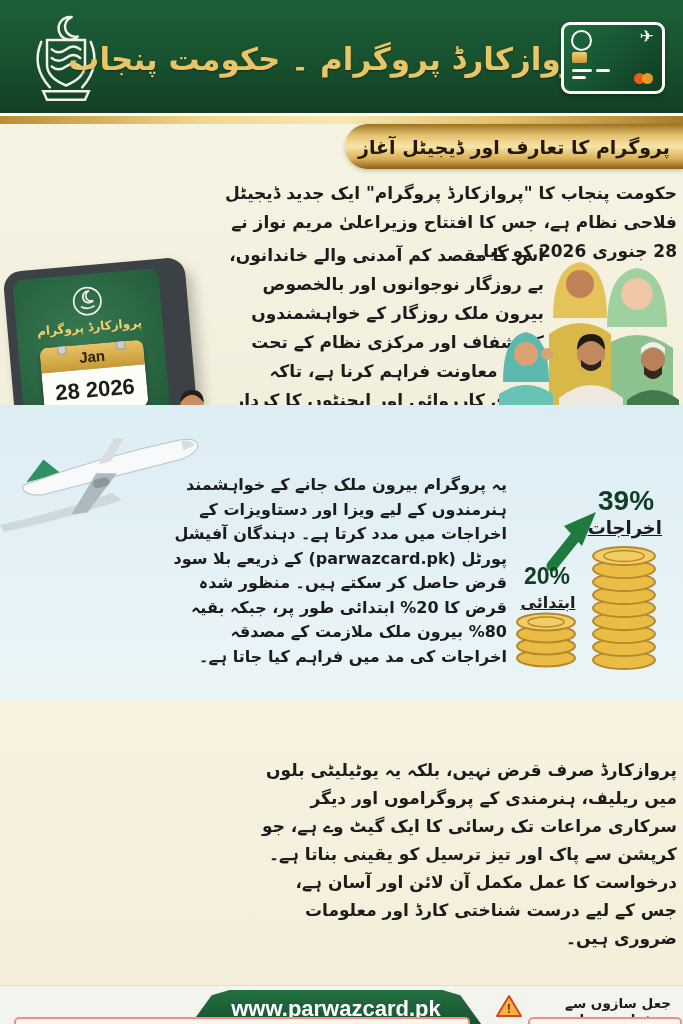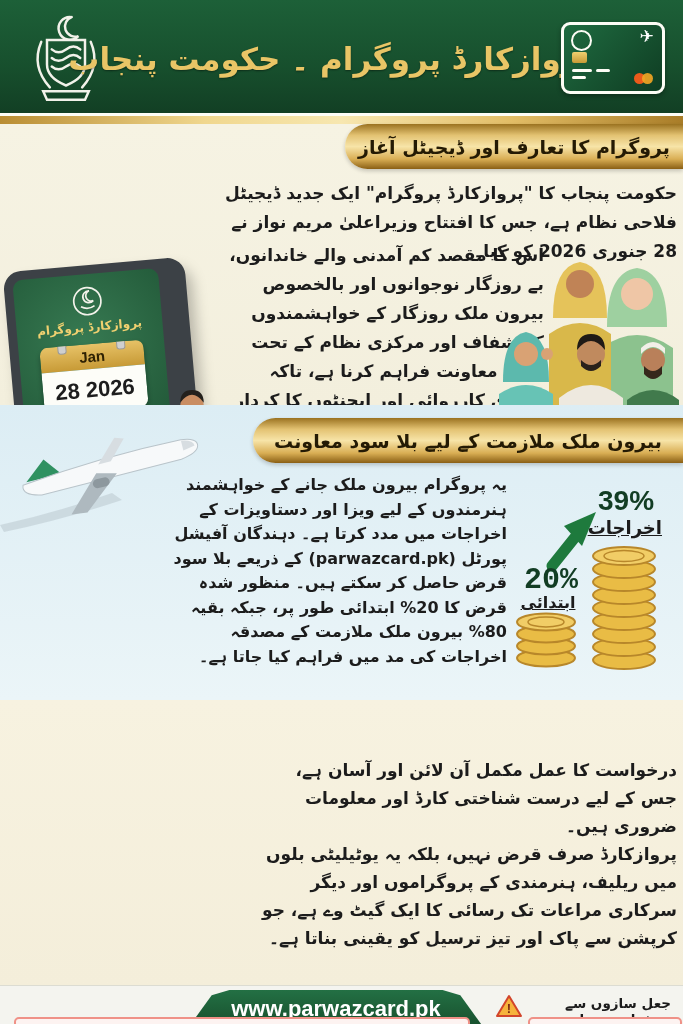--- a/index.html
+++ b/index.html
@@ -185,21 +185,20 @@
         <circle cx="166" cy="138" r="12" fill="#b9805a"></circle>
         <path d="M154 132 Q166 118 178 132 L178 126 Q166 114 154 126 Z" fill="#f2efe8"></path>
         <path d="M157 144 Q166 154 175 144 L175 152 Q166 162 157 152 Z" fill="#35281c"></path>
         <path d="M140 178 Q166 158 192 178 L192 183 L140 183 Z" fill="#417a4c"></path>
       </g>
     </svg>
   </div>
 
   <div class="abs sec2">
 
-    <div class="abs banner urdu" style="top:13px;width:430px;font-size:19px;">بیرون ملک ملازمت کے لیے بلا سود معاونت</div>
 
     <div class="abs urdu" style="right:176px;top:68px;width:334px;font-size:16px;line-height:24.5px;text-align:right;">یہ پروگرام بیرون ملک جانے کے خواہشمند ہنرمندوں کے لیے ویزا اور دستاویزات کے اخراجات میں مدد کرتا ہے۔ دہندگان آفیشل پورٹل (parwazcard.pk) کے ذریعے بلا سود قرض حاصل کر سکتے ہیں۔ منظور شدہ قرض کا 20% ابتدائی طور پر، جبکہ بقیہ 80% بیرون ملک ملازمت کے مصدقہ اخراجات کی مد میں فراہم کیا جاتا ہے۔</div>
 
     <svg class="abs" style="left:0;top:8px;" width="215" height="120" viewBox="0 0 215 120">
       <path d="M0 112 Q55 100 112 80 L122 87 Q62 107 4 119 Z" fill="#c7d5db" opacity="0.8"></path>
       <g transform="rotate(-14 105 58)">
         <path d="M26 50 L48 32 L62 50 Z" fill="#2f9161"></path>
         <path d="M22 52 Q105 43 186 46 Q203 48 201 56 Q199 63 182 65 L38 66 Q18 62 22 52 Z" fill="#f7f9fa" stroke="#b9c4ca"></path>
         <path d="M96 58 L62 92 L78 94 L116 63 Z" fill="#aeb9bf"></path>
         <path d="M100 50 L122 28 L131 31 L113 50 Z" fill="#d7dde1"></path>
@@ -232,21 +231,21 @@
     <div class="abs divider-v"></div>
 
     <div class="abs stat-value" style="left:598px;top:80px;font-size:28px;">39%</div>
     <div class="abs urdu stat-label" style="left:592px;top:112px;width:70px;">اخراجات</div>
 
     <svg class="abs" style="left:540px;top:95px;" width="62" height="72" viewBox="0 0 62 72">
       <line x1="12" y1="66" x2="36" y2="36" stroke="#1e7a3d" stroke-width="11" stroke-linecap="round"></line>
       <polygon points="56,12 24,26 42,46" fill="#1e7a3d"></polygon>
     </svg>
 
-    <div class="abs stat-value" style="left:524px;top:158px;font-size:30px;font-family:Liberation Mono, monospace;">20%</div>
+    <div class="abs stat-value" style="left:524px;top:158px;font-size:23px;">20%</div>
     <div class="abs urdu stat-label" style="left:516px;top:188px;width:64px;font-size:16px;">ابتدائی</div>
 
     <svg class="abs" style="left:588px;top:135px;" width="72" height="130" viewBox="0 0 72 130">
       <g stroke="#b8872a" stroke-width="2">
         <ellipse cx="36" cy="120" rx="31" ry="9" fill="#e9bc45"></ellipse>
         <ellipse cx="36" cy="107" rx="31" ry="9" fill="#e9bc45"></ellipse>
         <ellipse cx="36" cy="94" rx="31" ry="9" fill="#e9bc45"></ellipse>
         <ellipse cx="36" cy="81" rx="31" ry="9" fill="#e9bc45"></ellipse>
         <ellipse cx="36" cy="68" rx="31" ry="9" fill="#e9bc45"></ellipse>
         <ellipse cx="36" cy="55" rx="31" ry="9" fill="#e9bc45"></ellipse>
@@ -264,22 +263,22 @@
         <ellipse cx="34" cy="12" rx="29" ry="8.5" fill="#f1cd66"></ellipse>
         <ellipse cx="34" cy="12" rx="18" ry="5" fill="none" stroke-width="1.5"></ellipse>
       </g>
     </svg>
   </div>
 
   <div class="abs sec3">
 
 
     <div class="abs urdu bodytext" style="right:6px;top:56px;width:416px;line-height:28px;">
+      <p style="margin:0;">پروازکارڈ صرف قرض نہیں، بلکہ یہ یوٹیلیٹی بلوں میں ریلیف، ہنرمندی کے پروگراموں اور دیگر سرکاری مراعات تک رسائی کا ایک گیٹ وے ہے، جو کرپشن سے پاک اور تیز ترسیل کو یقینی بناتا ہے۔</p>
       <p style="margin:0;">درخواست کا عمل مکمل آن لائن اور آسان ہے، جس کے لیے درست شناختی کارڈ اور معلومات ضروری ہیں۔</p>
-      <p style="margin:0;">پروازکارڈ صرف قرض نہیں، بلکہ یہ یوٹیلیٹی بلوں میں ریلیف، ہنرمندی کے پروگراموں اور دیگر سرکاری مراعات تک رسائی کا ایک گیٹ وے ہے، جو کرپشن سے پاک اور تیز ترسیل کو یقینی بناتا ہے۔</p>
     </div>
 
   </div>
 
   <div class="abs footer"></div>
 
   <div class="abs ribbon latin">www.parwazcard.pk</div>
 
   <svg class="abs" style="left:496px;top:994px;" width="26" height="24" viewBox="0 0 26 24">
     <polygon points="13,2 25,22 1,22" fill="#f6b33c" stroke="#d2452b" stroke-width="2" stroke-linejoin="round"></polygon>

